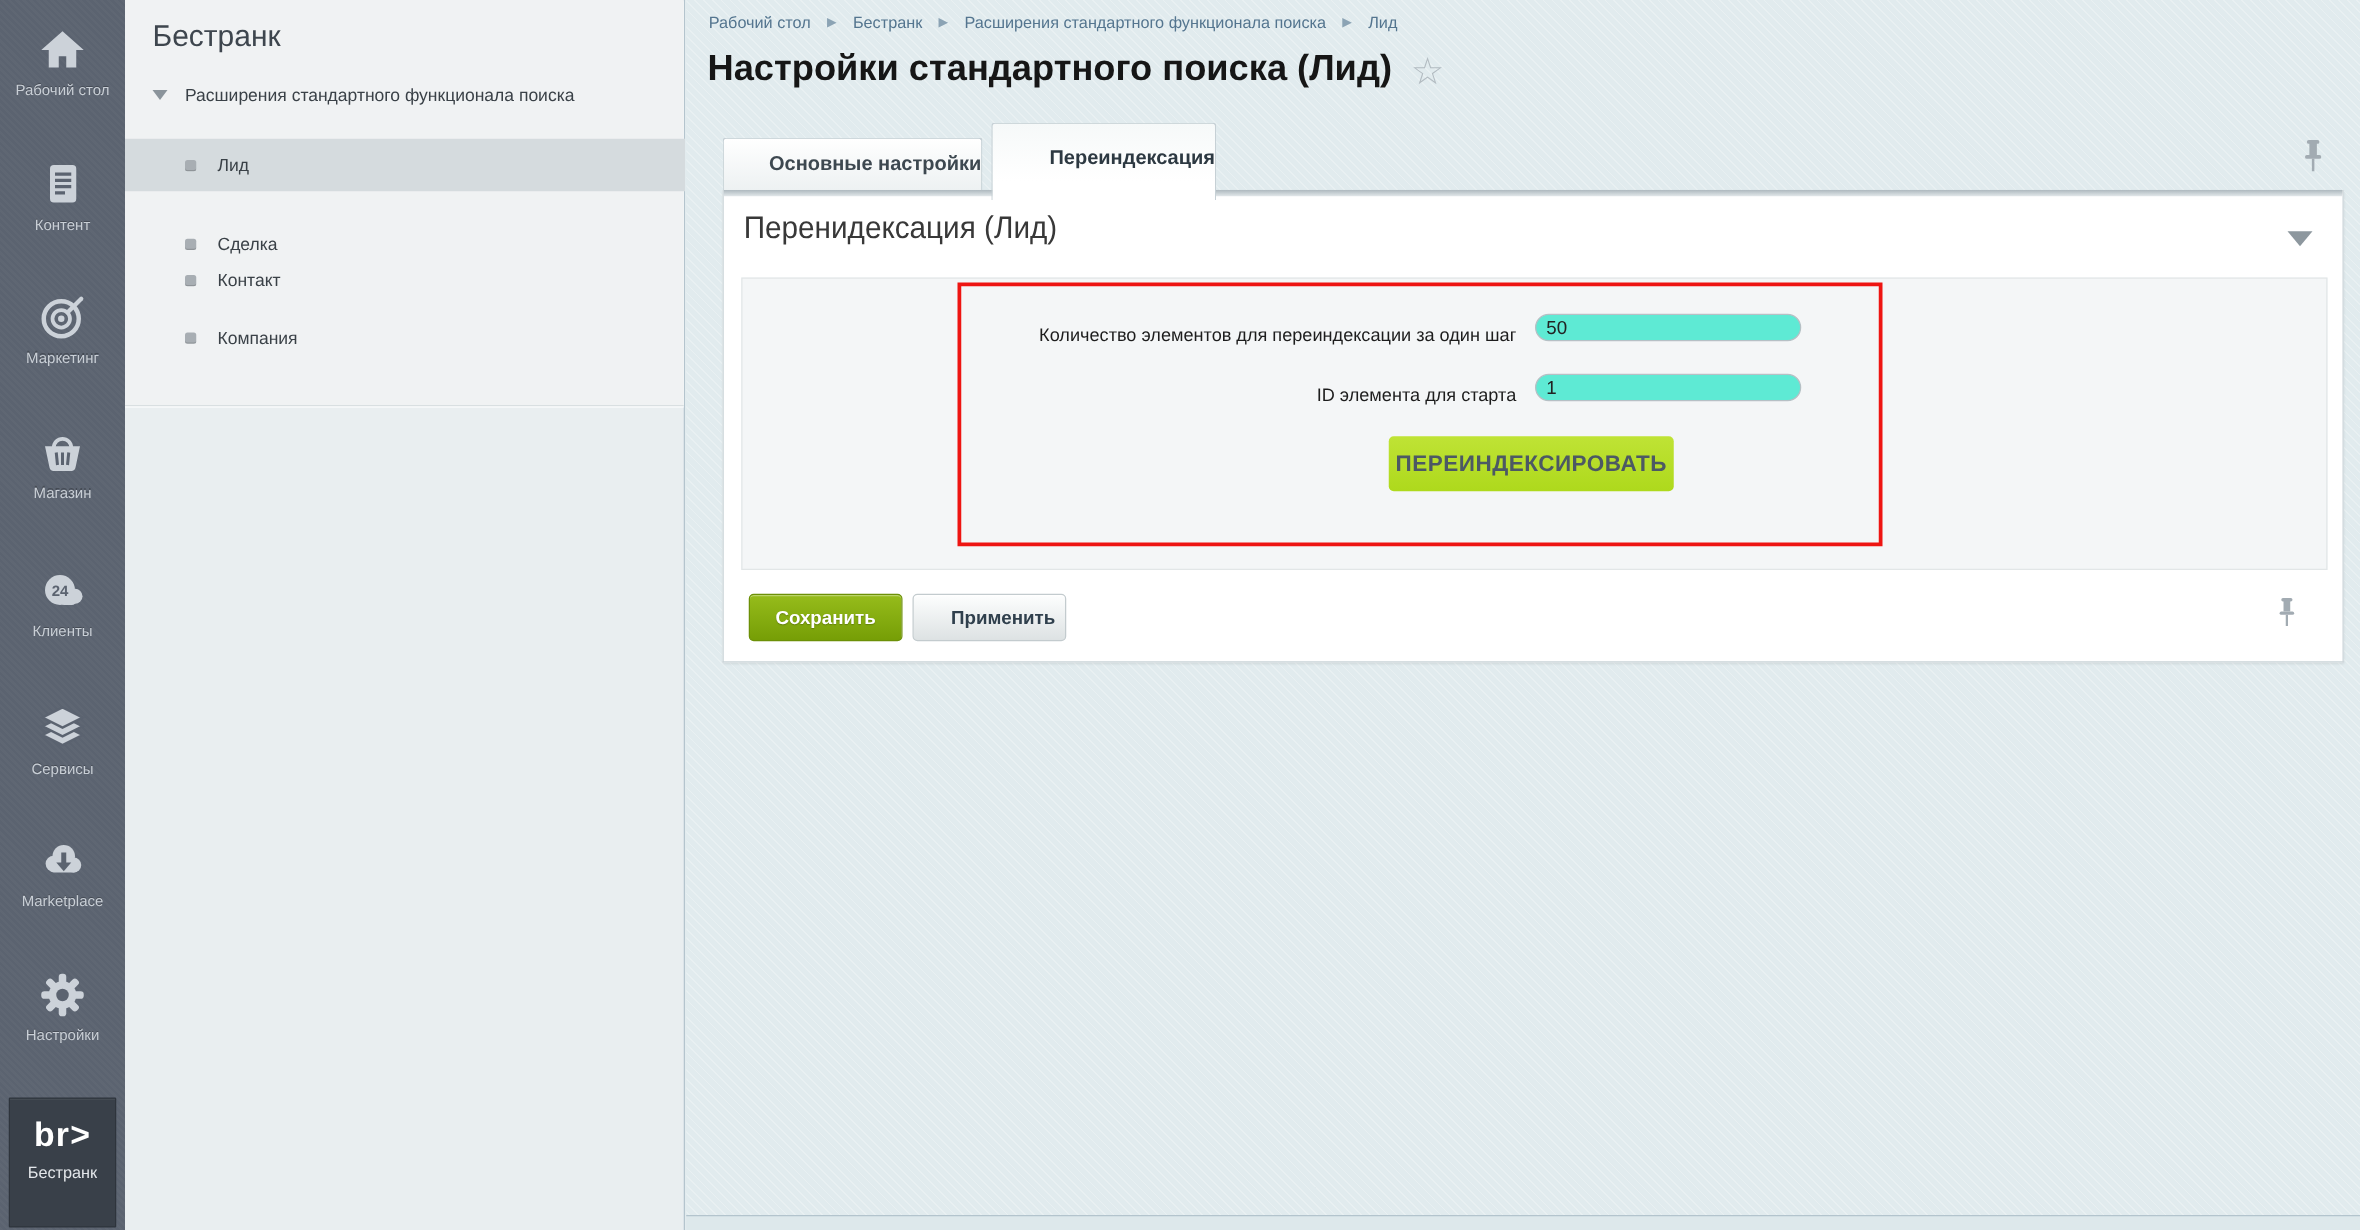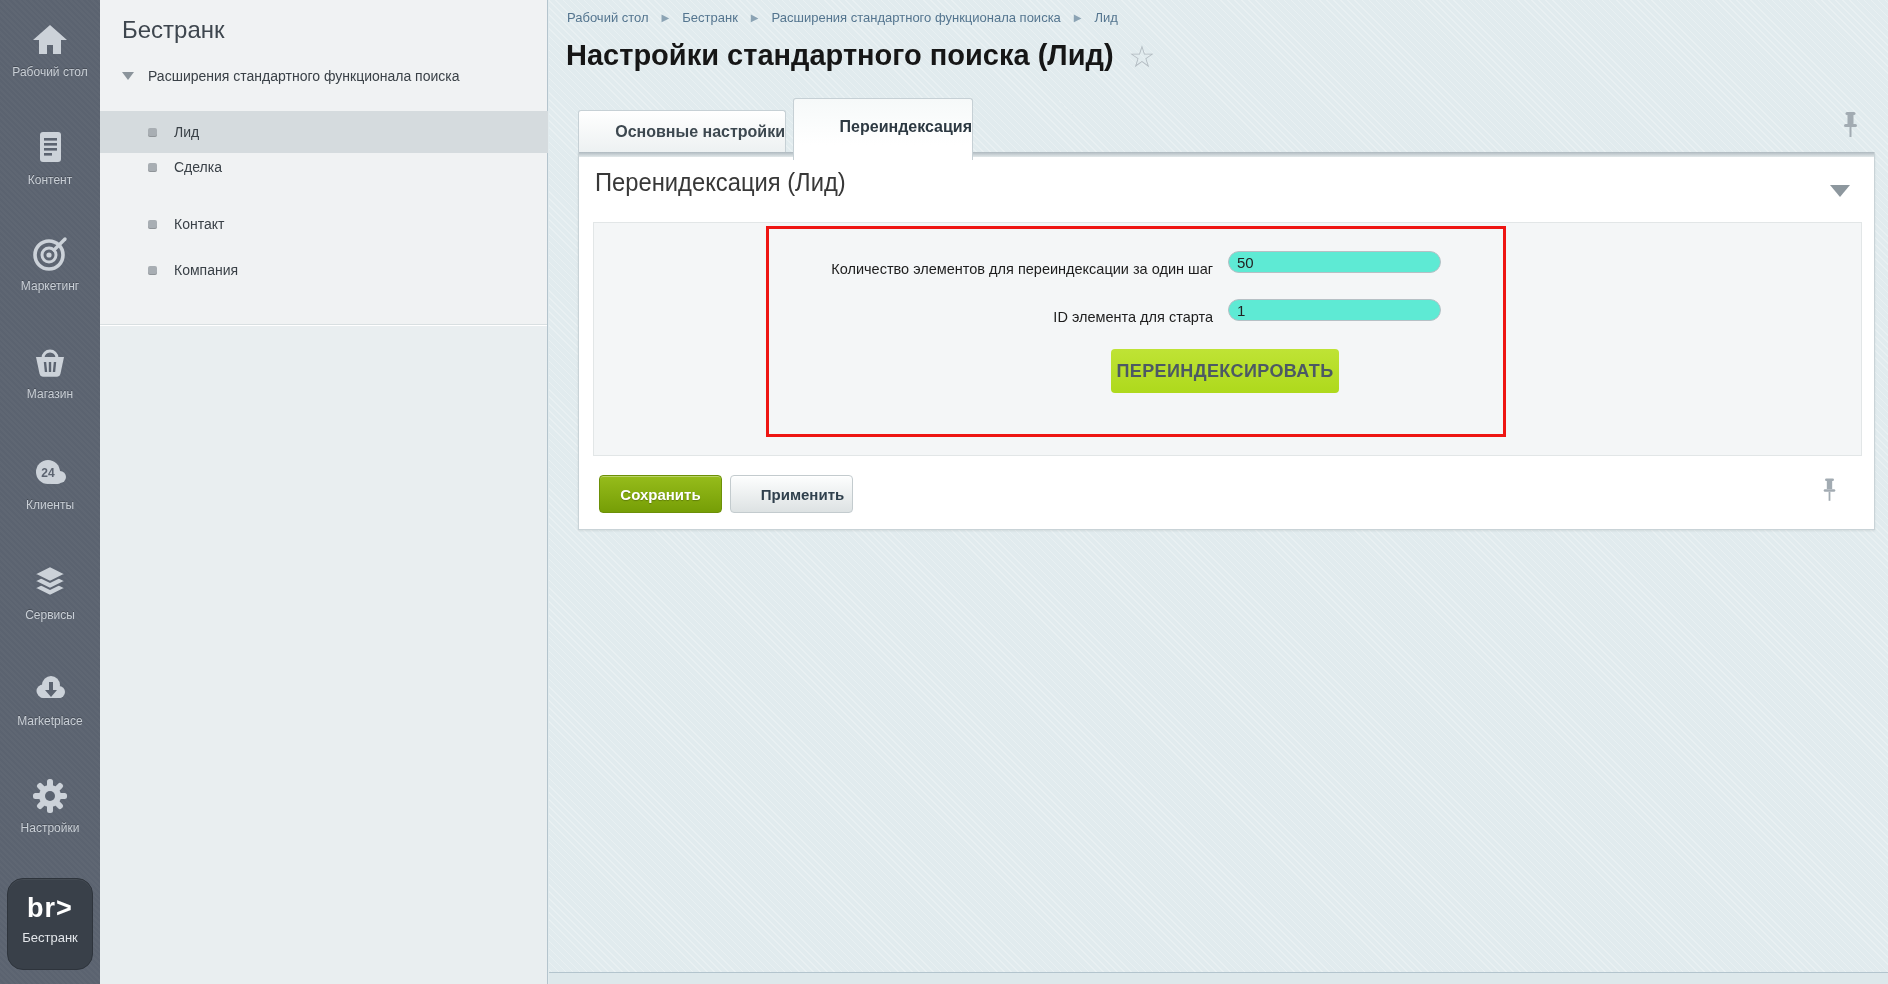--- a/index.html
+++ b/index.html
@@ -16,22 +16,22 @@
     position:absolute; left:0; top:0; width:100px; height:984px;
     background:#5b6370;
     background-image:repeating-linear-gradient(45deg, rgba(255,255,255,.025) 0 2px, transparent 2px 4px);
     z-index:10;
   }
   .nav-item { position:absolute; left:0; width:100px; text-align:center; cursor:pointer; }
   .nav-item svg { display:block; margin:0 auto; }
   .nav-label { margin-top:5px; font-size:12px; line-height:14px; color:#c9cfd6; padding:0 6px;
     text-shadow:0 -1px 0 rgba(0,0,0,.25); }
   .logo-box {
-    position:absolute; left:7px; top:878px; width:86px; height:92px;
-    background:#394049; border-radius:16px; border:1px solid #2e343c;
+    position:absolute; left:7px; top:878px; width:86px; height:104px;
+    background:#394049; border-radius:1px; border:1px solid #2e343c;
     text-align:center; cursor:pointer;
     box-shadow:inset 0 1px 0 rgba(255,255,255,.06);
   }
   .logo-short { margin-top:14px; font-size:27px; font-weight:bold; color:#ffffff; letter-spacing:1px; }
   .logo-label { margin-top:6px; font-size:13px; color:#e3e6ea; }
 
   
   .light-sidebar {
     position:absolute; left:100px; top:0; width:448px; height:984px;
     background:#e9eef0; border-right:1px solid #b4c4cd;
@@ -224,21 +224,21 @@
 
     <div class="tree-parent">
       <span class="tri-down"></span>
       <span class="tree-parent-label">Расширения стандартного функционала поиска</span>
     </div>
 
     <div class="tree-item selected" style="top:111px">
       <span class="bullet"></span>
       <span class="tree-item-label">Лид</span>
     </div>
-    <div class="tree-item" style="top:146px">
+    <div class="tree-item" style="top:174px">
       <span class="bullet"></span>
       <span class="tree-item-label">Сделка</span>
     </div>
     <div class="tree-item" style="top:203px">
       <span class="bullet"></span>
       <span class="tree-item-label">Контакт</span>
     </div>
     <div class="tree-item" style="top:249px">
       <span class="bullet"></span>
       <span class="tree-item-label">Компания</span>

